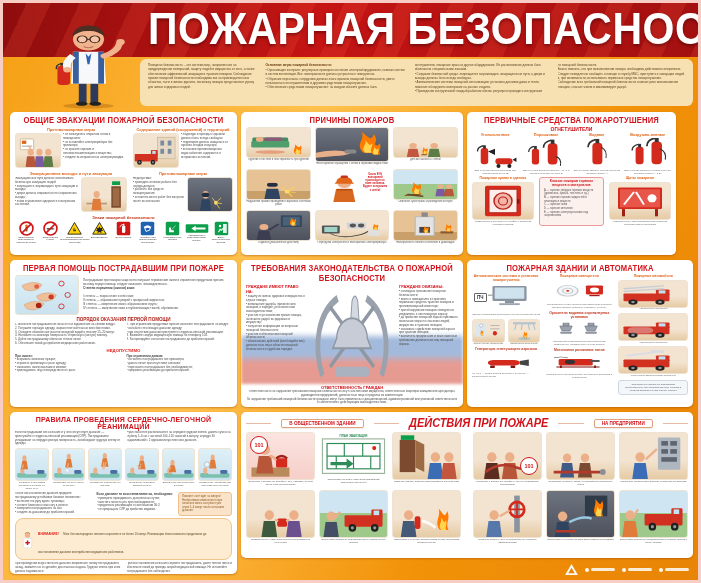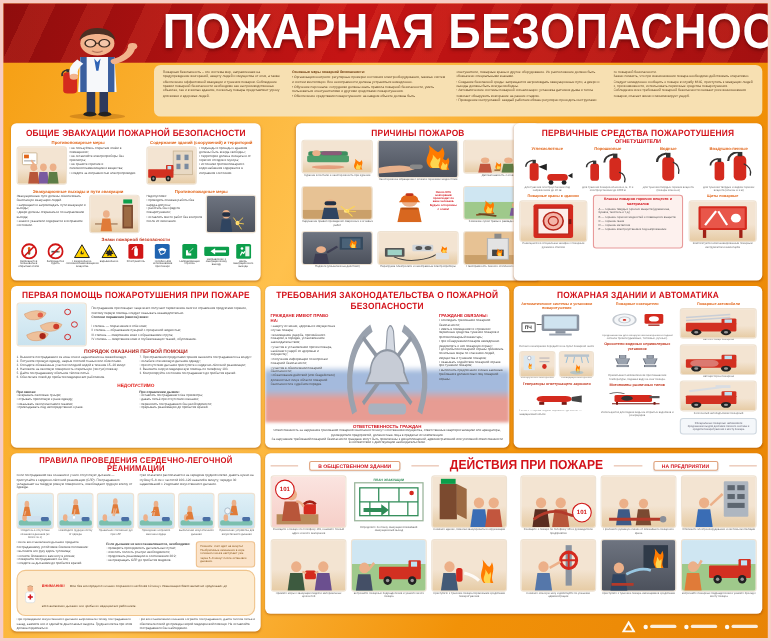--- a/index.html
+++ b/index.html
@@ -21,22 +21,22 @@
   .icol{font-size:3.1px;line-height:1.4;color:#5d4322;white-space:pre-line;overflow:hidden;}
   .ih{font-weight:700;color:#6d3c0e;font-size:3.2px;margin-bottom:1px;}
   
   .mascot{position:absolute;left:40px;top:13px;width:97px;height:97px;z-index:10;}
   .mascot svg{width:100%;height:100%;}
   
   .panel{position:absolute;background:#fff;border-radius:5px;box-shadow:0 1px 2px rgba(140,60,0,.4);
     padding:4px 5px;overflow:hidden;box-sizing:border-box;z-index:2;}
   .p-title{color:#d3121a;font-weight:800;text-align:center;font-size:7.6px;letter-spacing:.2px;transform:scaleY(1.08);}
   #p-general{left:10px;top:112px;width:227px;height:143px;}
-  #p-causes{left:241px;top:112px;width:222px;height:143px;margin-left:28px;}
-  #p-means{left:467px;top:112px;width:226px;height:143px;}
+  #p-causes{left:241px;top:112px;width:222px;height:143px;}
+  #p-means{left:467px;top:112px;width:209px;height:143px;}
   #p-firstaid{left:10px;top:260px;width:227px;height:147px;}
   #p-law{left:241px;top:260px;width:222px;height:147px;}
   #p-equip{left:467px;top:260px;width:226px;height:147px;}
   #p-cpr{left:10px;top:412px;width:227px;height:162px;}
   #p-actions{left:241px;top:412px;width:452px;height:146px;}
   
   .ill{position:relative;background:linear-gradient(180deg,#f3e4d2 58%,#e6cba4);border:1px solid #eee2d2;
     border-radius:3px;overflow:hidden;}
   .ill svg{position:absolute;inset:0;width:100%;height:100%;}
   .ill--out{background:linear-gradient(#cfe6f2 48%,#9fc98b 48%);}
@@ -117,21 +117,21 @@
   .attn{display:flex;align-items:center;gap:4px;background:#fdecd2;border:1px solid #f0c48c;border-radius:8px;
     padding:2px 5px;margin-top:2.5px;}
   .attn .dr{width:13px;height:15px;flex:none;}
   .attn .al{color:#e2201a;font-weight:800;font-size:3.4px;white-space:nowrap;}
   .attn .at{font-size:2.8px;color:#5d4322;line-height:1.25;}
   
   .act-head{display:flex;align-items:center;justify-content:center;gap:10px;margin-top:1px;}
   .act-line{flex:1;border-top:1px solid #e5b9a4;height:0;}
   .tab{border:1px solid #e0a27c;border-radius:2px;padding:1px 7px;color:#d3121a;font-weight:700;
     font-size:4.6px;background:#fff;box-shadow:0 1px 1px rgba(0,0,0,.08);white-space:nowrap;}
-  .act-title{color:#d3121a;font-weight:800;font-size:11px;transform:scaleY(1.08);white-space:nowrap;}
+  .act-title{color:#d3121a;font-weight:800;font-size:11px;transform:scaleY(1.08);white-space:nowrap;font-style:italic;}
   .act-grid{display:flex;gap:12px;margin-top:3px;}
   .act-group{flex:1;display:grid;grid-template-columns:repeat(3,1fr);gap:3px 4px;}
   .atile{display:flex;flex-direction:column;}
   .atile .ill{height:46px;}
   .atile .cap{font-size:2.5px;text-align:center;color:#555;line-height:1.15;margin-top:1px;}
   .badge101{position:absolute;left:3px;top:3px;width:16px;height:16px;border-radius:50%;background:#fff;
     border:1.5px solid #d01616;color:#d01616;font-weight:800;font-size:5.5px;display:flex;align-items:center;
     justify-content:center;z-index:2;}
   .badge101.br{left:auto;right:3px;top:auto;bottom:4px;}
   .plan-label{position:absolute;top:2px;left:0;right:0;text-align:center;color:#2e8b57;font-weight:700;font-size:3px;z-index:2;}
@@ -652,21 +652,21 @@
               <rect x="12" y="29" width="3" height="8" fill="#a02015"></rect>
               <rect x="45" y="29" width="3" height="8" fill="#a02015"></rect>
             </svg>
           </div>
           <div class="note">Комплектуются немеханизированным пожарным инструментом и инвентарём</div>
         </div>
     </div>
   </div>
 
   <div class="panel" id="p-firstaid">
-    <div class="p-title">ПЕРВАЯ ПОМОЩЬ ПОЖАРОТУШЕНИЯ ПРИ ПОЖАРЕ</div>
+    <div class="p-title">ПЕРВАЯ ПОМОЩЬ ПОСТРАДАВШИМ ПРИ ПОЖАРЕ</div>
     <div class="fa-top">
       <div class="ill ill--blue">
           <svg viewBox="0 0 60 40" preserveAspectRatio="none">
             <g fill="#eec09a" stroke="#d79f78" stroke-width=".6">
               <path d="M6 10 q11 -6 19 -1 q-2 6 -10 6.5 q-8 .5 -9 -5.5z"></path>
               <path d="M20 21 q11 -6 19 -1 q-2 6 -10 6.5 q-8 .5 -9 -5.5z"></path>
               <path d="M8 30 q11 -6 19 -1 q-2 6 -10 6.5 q-8 .5 -9 -5.5z"></path>
             </g>
             <circle cx="20" cy="11" r="2.4" fill="#e2604a"></circle>
             <circle cx="34" cy="22" r="2.6" fill="#cc3b2a"></circle>

